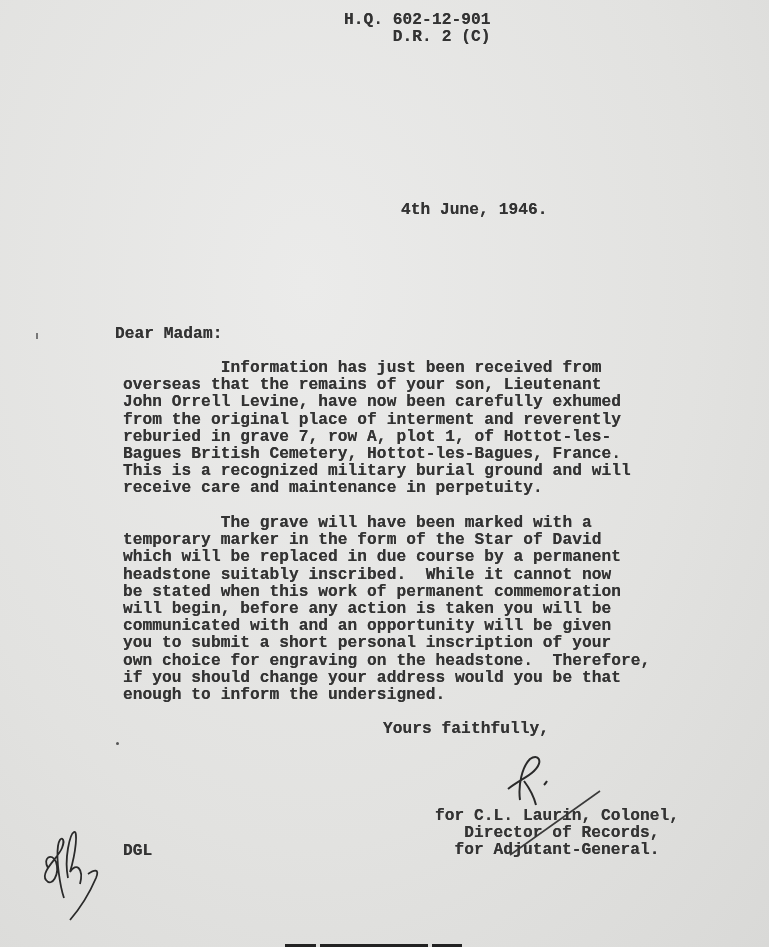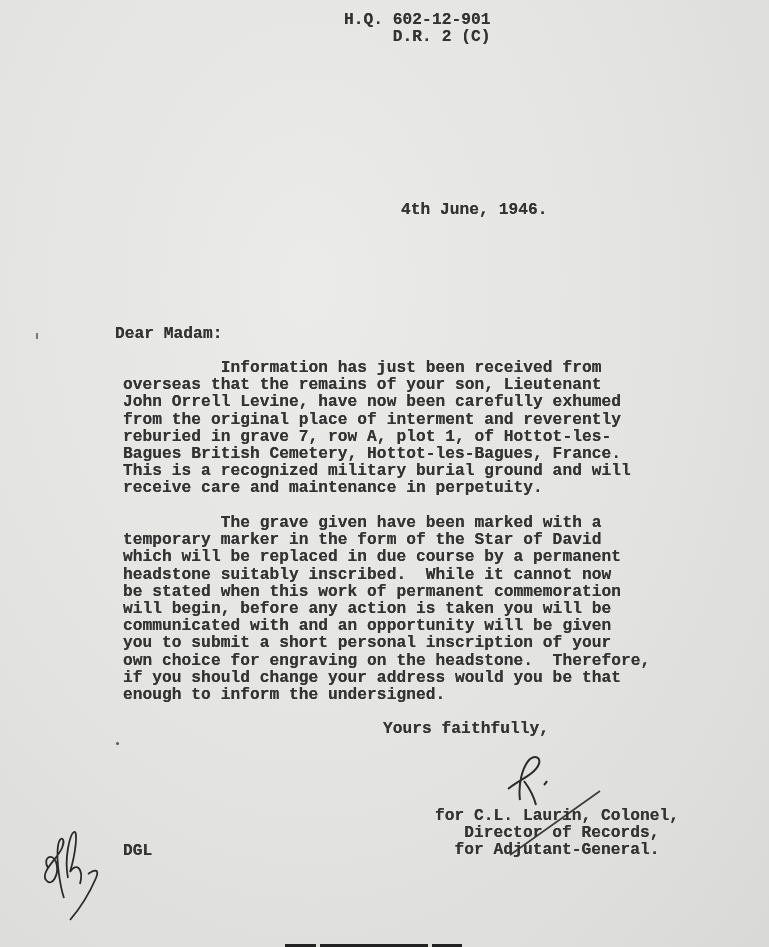--- a/index.html
+++ b/index.html
@@ -41,21 +41,21 @@
 
   <div class="t p1"><span>          Information has just been received from</span>
 <span>overseas that the remains of your son, Lieutenant</span>
 <span>John Orrell Levine, have now been carefully exhumed</span>
 <span>from the original place of interment and reverently</span>
 <span>reburied in grave 7, row A, plot 1, of Hottot-les-</span>
 <span>Bagues British Cemetery, Hottot-les-Bagues, France.</span>
 <span>This is a recognized military burial ground and will</span>
 <span>receive care and maintenance in perpetuity.</span></div>
 
-  <div class="t p2"><span>          The grave given have been marked with a</span>
+  <div class="t p2"><span>          The grave will have been marked with a</span>
 <span>temporary marker in the form of the Star of David</span>
 <span>which will be replaced in due course by a permanent</span>
 <span>headstone suitably inscribed.  While it cannot now</span>
 <span>be stated when this work of permanent commemoration</span>
 <span>will begin, before any action is taken you will be</span>
 <span>communicated with and an opportunity will be given</span>
 <span>you to submit a short personal inscription of your</span>
 <span>own choice for engraving on the headstone.  Therefore,</span>
 <span>if you should change your address would you be that</span>
 <span>enough to inform the undersigned.</span></div>

